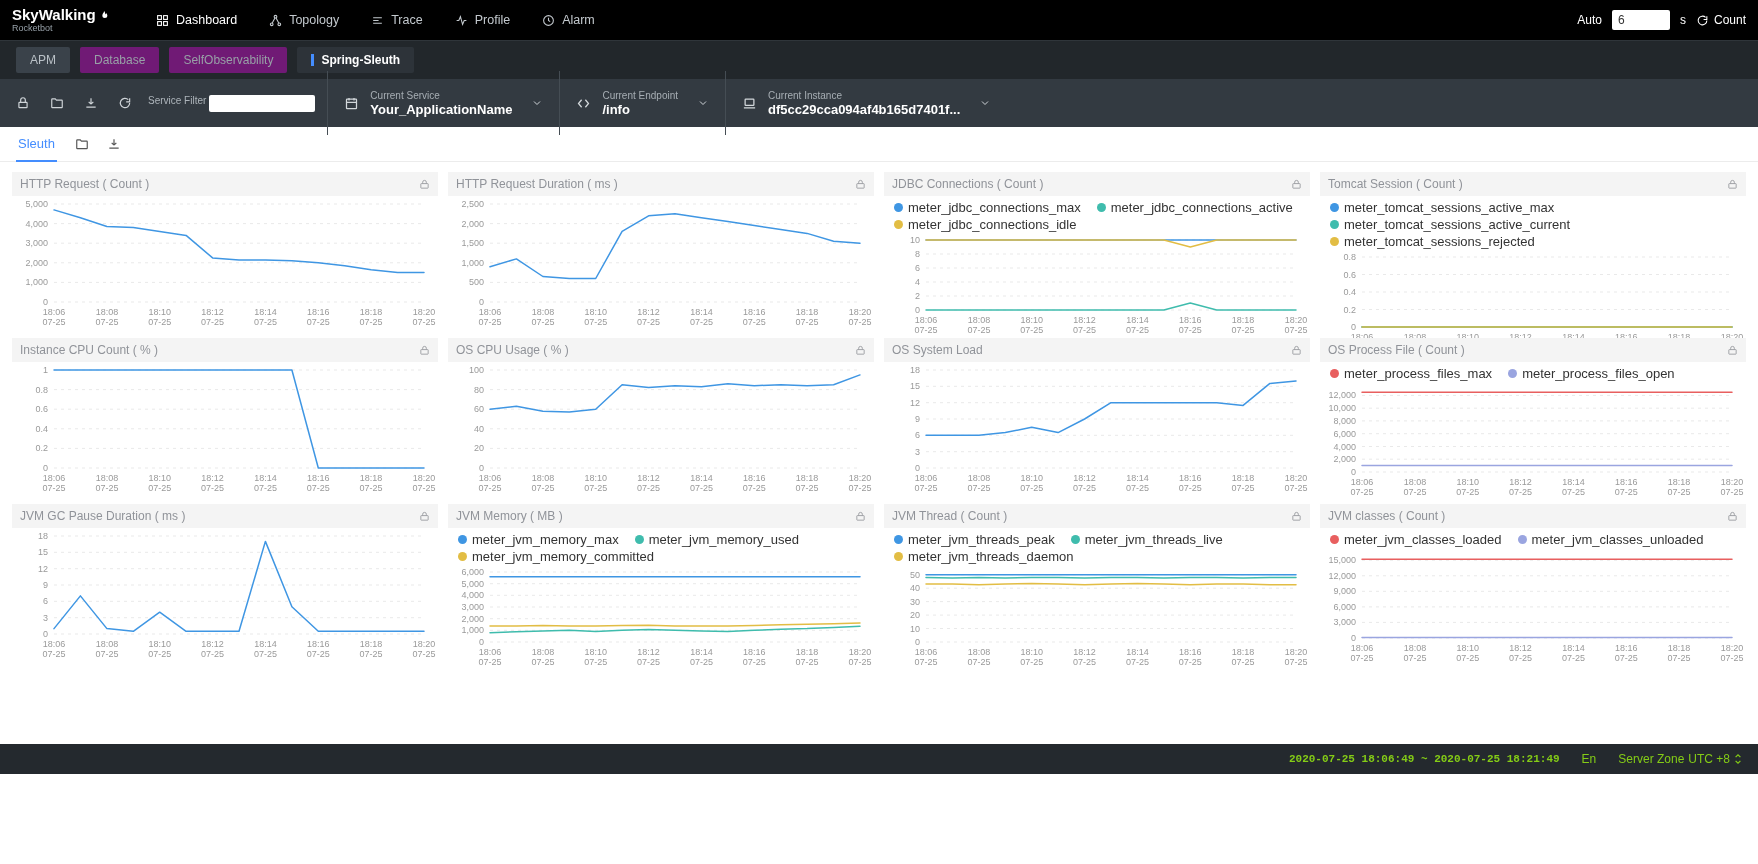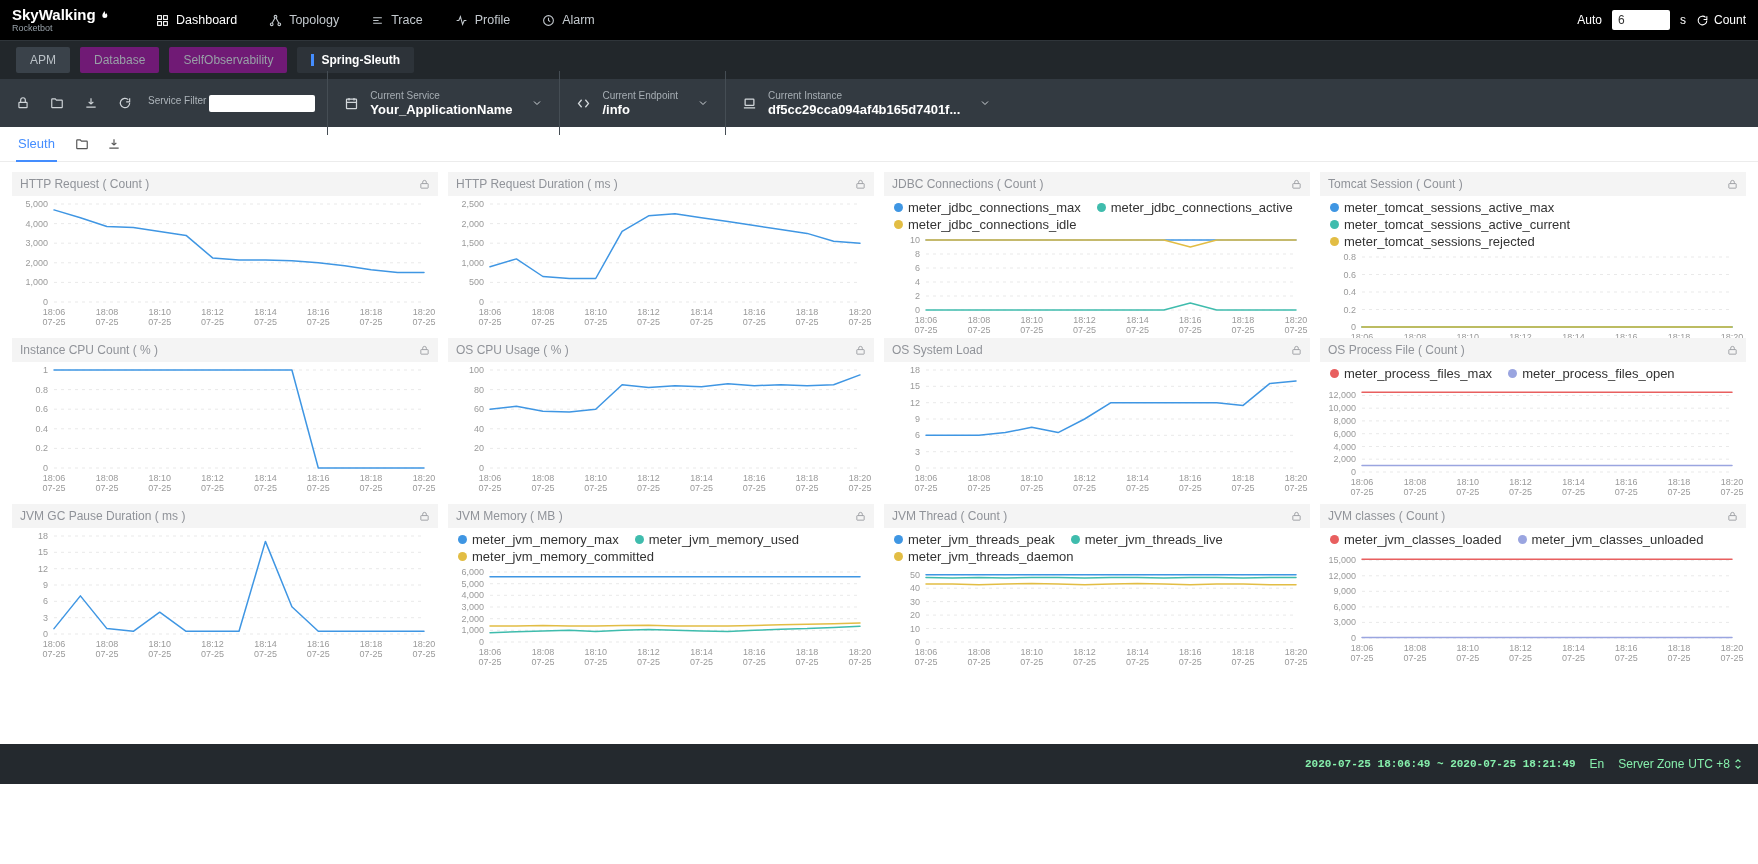--- a/index.html
+++ b/index.html
@@ -50,22 +50,22 @@
   .panel{height:156px;display:flex;flex-direction:column;background:#fff}
   .phead{height:24px;min-height:24px;background:#f4f4f4;display:flex;align-items:center;justify-content:space-between;padding:0 8px}
   .ptitle{font-size:12px;color:#909399}
   .plock{color:#9a9da1;display:inline-flex;cursor:pointer}
   .legend{display:flex;flex-wrap:wrap;column-gap:16px;row-gap:2px;padding:4px 8px 0 10px;font-size:13px;color:#333;align-items:center}
   .legend-item{display:flex;align-items:center;cursor:pointer;white-space:nowrap}
   .legend-item i{display:inline-block;width:9px;height:9px;border-radius:50%;margin-right:5px}
   .chartbox{flex:1;min-height:0}
 
   
-  .footer{position:absolute;left:0;top:744px;width:100%;height:40px;background:#24292e;color:#86efac;
-          display:flex;align-items:center;justify-content:flex-end;gap:14px;padding:0 16px;box-sizing:border-box;font-size:12px}
+  .footer{position:absolute;left:0;top:744px;width:100%;height:30px;background:#24292e;color:#84cc16;
+          display:flex;align-items:center;justify-content:flex-end;gap:22px;padding:0 16px;box-sizing:border-box;font-size:12px}
   .f-time{font-family:"Liberation Mono",monospace;font-size:11px;font-weight:bold}
   .f-item{display:flex;align-items:center;gap:4px;cursor:pointer}
 </style>
 </head>
 <body>
 
 <header class="nav">
   <div class="logo">
     <div class="logo-title">
       <span>SkyWalking</span>

